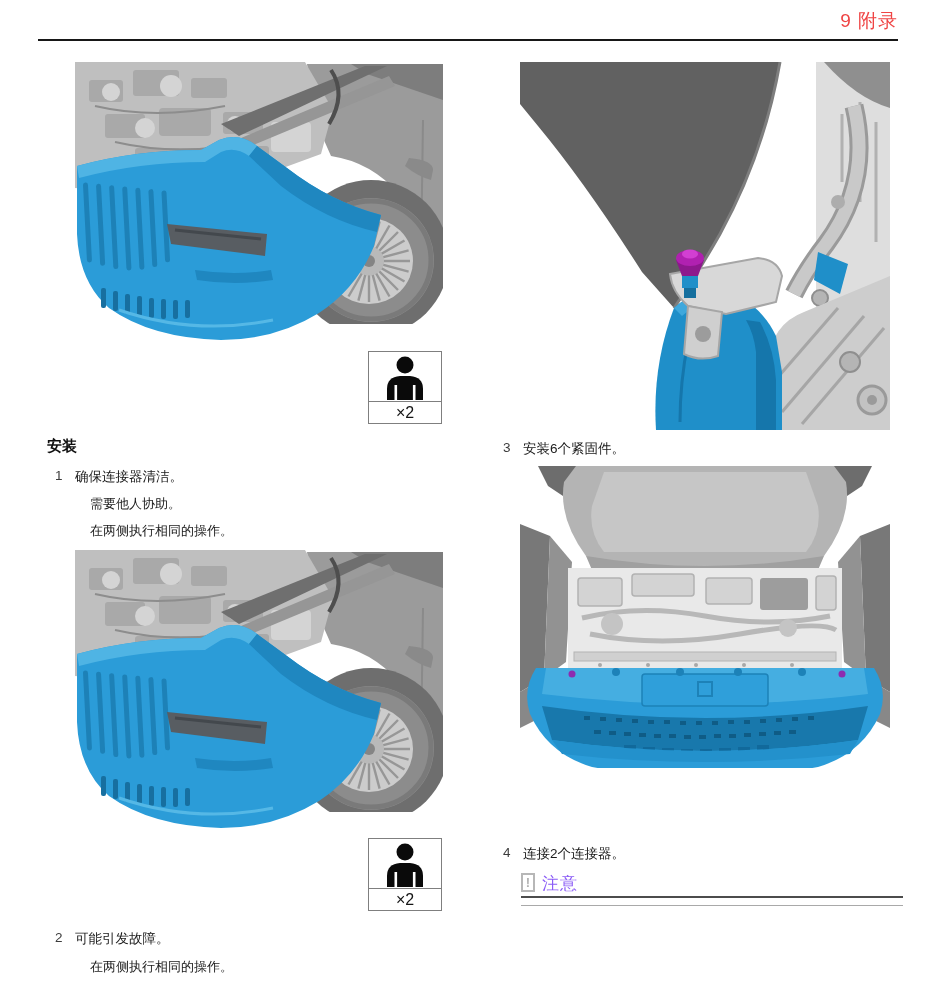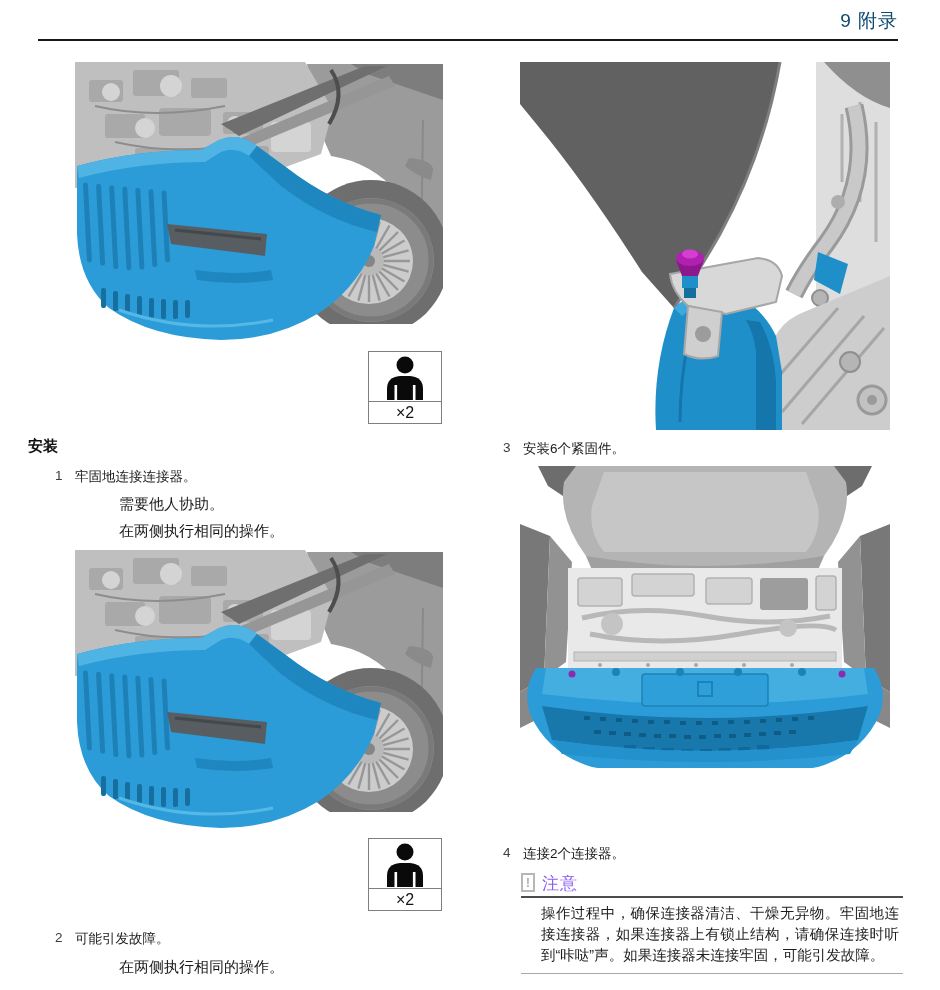--- a/index.html
+++ b/index.html
@@ -1,35 +1,35 @@
 <!DOCTYPE html>
 <html><head>
 <meta charset="utf-8">
 <style>
   html,body{margin:0;padding:0;background:#ffffff;}
   .page{
     position:relative;width:940px;height:990px;background:#ffffff;
     font-family:"Liberation Sans","DejaVu Sans",sans-serif;color:#1a1a1a;overflow:hidden;
   }
   
-  .chapter{position:absolute;top:8px;right:42px;font-size:19px;color:#0c4a6e;letter-spacing:1px;}
+  .chapter{position:absolute;top:8px;right:42px;font-size:19px;color:#ef4444;letter-spacing:1px;}
   .header-rule{position:absolute;top:39px;left:38px;right:42px;border-top:2.5px solid #171717;}
   
   .fig{position:absolute;overflow:hidden;}
   .fig svg{display:block;width:100%;height:100%;}
   
   .badge{position:absolute;width:74px;height:73px;border:1.5px solid #7f7f7f;background:#fff;box-sizing:border-box;display:flex;flex-direction:column;}
   .badge .pict{flex:1;display:flex;align-items:flex-end;justify-content:center;}
   .badge .pict svg{display:block;}
   .badge .lbl{border-top:1.5px solid #7f7f7f;height:21px;display:flex;align-items:center;justify-content:center;font-size:16px;color:#141414;}
   
-  .sec-title{position:absolute;left:28px;font-size:15px;font-weight:bold;color:#0f0f0f;}
+  .sec-title{position:absolute;left:47px;font-size:15px;font-weight:bold;color:#0f0f0f;}
   .step{position:absolute;display:flex;font-size:13.5px;color:#1a1a1a;}
   .step .num{width:20px;color:#3c3c3c;flex:none;}
-  .note-line{position:absolute;font-size:15px;color:#1a1a1a;margin-left:29px;}
+  .note-line{position:absolute;font-size:13px;color:#1a1a1a;}
   
   .caution{position:absolute;left:521px;width:382px;box-sizing:border-box;}
   .caution .title-row{display:flex;align-items:flex-end;gap:7px;height:23px;}
   .caution .excl{width:14px;height:19px;border:2px solid #b7b7b7;color:#b2b2b2;font-size:13px;font-weight:bold;
     display:flex;align-items:center;justify-content:center;box-sizing:border-box;}
   .caution .cap{font-size:17px;color:#8b5cf6;letter-spacing:1px;line-height:1;}
   .caution .rule-dark{border-top:2px solid #4c4c4c;margin-top:4px;}
   .caution .body{margin:5px 4px 0 20px;font-size:14.5px;line-height:21px;color:#1d1d1d;text-align:justify;}
   .caution .rule-light{border-top:1.5px solid #a9a9a9;margin-top:7px;}
 </style>
@@ -150,21 +150,21 @@
           <use href="#person" xlink:href="#person"></use>
         </svg>
     </div>
     <div class="lbl">×2</div>
   </div>
 
   <div class="sec-title" style="top:437px">安装</div>
 
   <div class="step" style="left:55px;top:468px;width:380px">
     <span class="num">1</span>
-    <span class="txt">牢固地连接连接器。</span>
+    <span class="txt">确保连接器清洁。</span>
   </div>
   <div class="note-line" style="left:90px;top:495px">需要他人协助。</div>
   <div class="note-line" style="left:90px;top:522px">在两侧执行相同的操作。</div>
 
   <div class="fig" style="left:75px;top:550px;width:368px;height:284px">
     <svg viewBox="0 0 368 284">
         <use href="#fig-van" xlink:href="#fig-van"></use>
       </svg>
   </div>
 
@@ -338,17 +338,16 @@
     <span class="num">4</span>
     <span class="txt">连接2个连接器。</span>
   </div>
 
   <div class="caution" style="top:869px">
     <div class="title-row">
       <div class="excl">!</div>
       <div class="cap">注意</div>
     </div>
     <div class="rule-dark"></div>
-    <div class="body">操作过程中，确保连接器清洁、干燥无异物。牢固地连接连接器，如果连接器上有锁止结构，请确保连接时听到“咔哒”声。如果连接器未连接牢固，可能引发故障。</div>
     <div class="rule-light"></div>
   </div>
 
 </div>
 
 </body></html>

